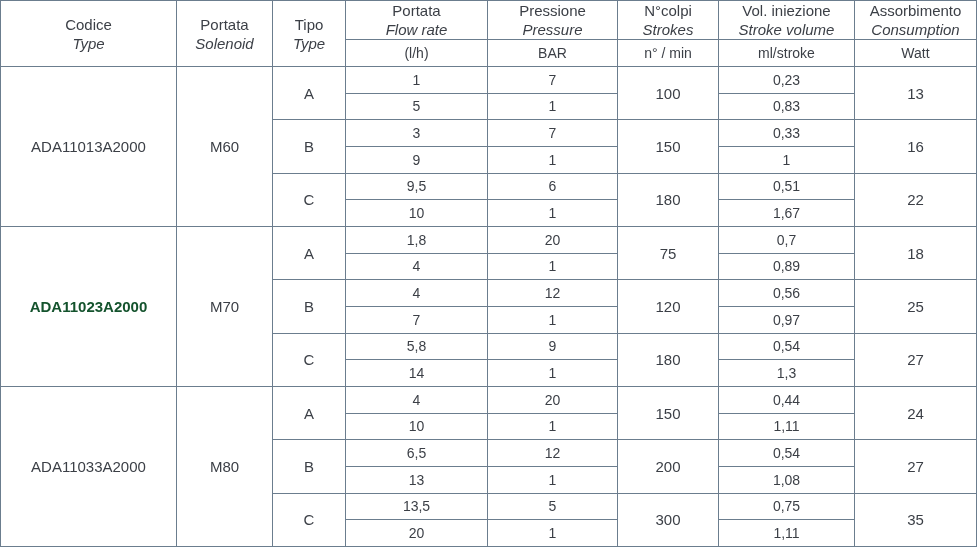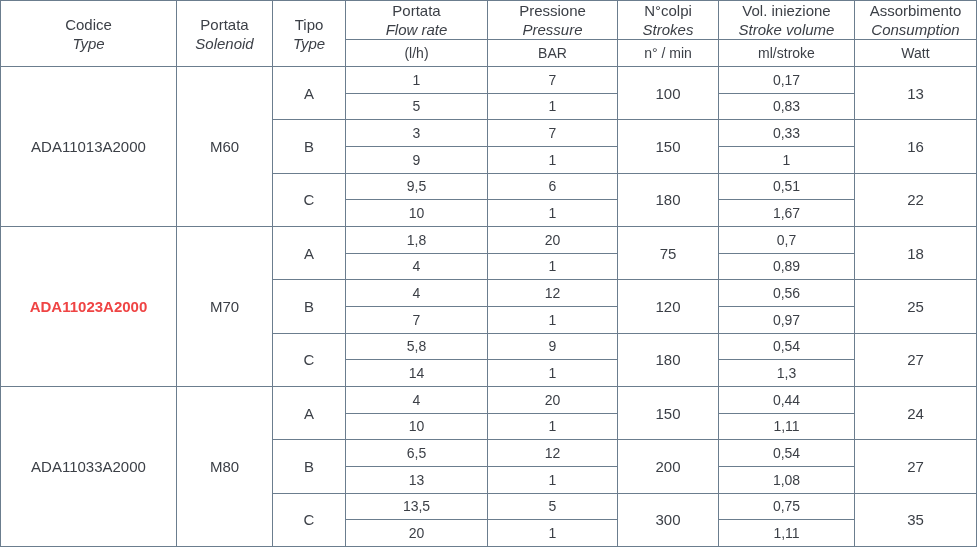--- a/index.html
+++ b/index.html
@@ -52,21 +52,21 @@
     background: #f1f1f1;
     font-size: 14px;
     height: 26px;
   }
   
   .code-cell {
     font-size: 15px;
   }
   .code-cell.bold {
     font-weight: bold;
-    color: #ef4444;
+    color: #14532d;
   }
   .sol-cell { font-size: 15px; }
   .type-cell { font-size: 15px; }
   .val { font-size: 14px; }
   .strokes { font-size: 15px; }
   .watt { font-size: 15px; }
 
   
   col.c-code { width: 176px; }
   col.c-sol  { width: 96px; }
@@ -140,21 +140,21 @@
     </thead>
     <tbody>
 
       <tr class="row-half thick-top">
         <td class="code-cell" rowspan="6">ADA11013A2000</td>
         <td class="sol-cell" rowspan="6">M60</td>
         <td class="type-cell" rowspan="2">A</td>
         <td class="val">1</td>
         <td class="val">7</td>
         <td class="strokes" rowspan="2">100</td>
-        <td class="val">0,17</td>
+        <td class="val">0,23</td>
         <td class="watt" rowspan="2">13</td>
       </tr>
       <tr class="row-half">
         <td class="val">5</td>
         <td class="val">1</td>
         <td class="val">0,83</td>
       </tr>
 
       <tr class="row-half">
         <td class="type-cell" rowspan="2">B</td>

